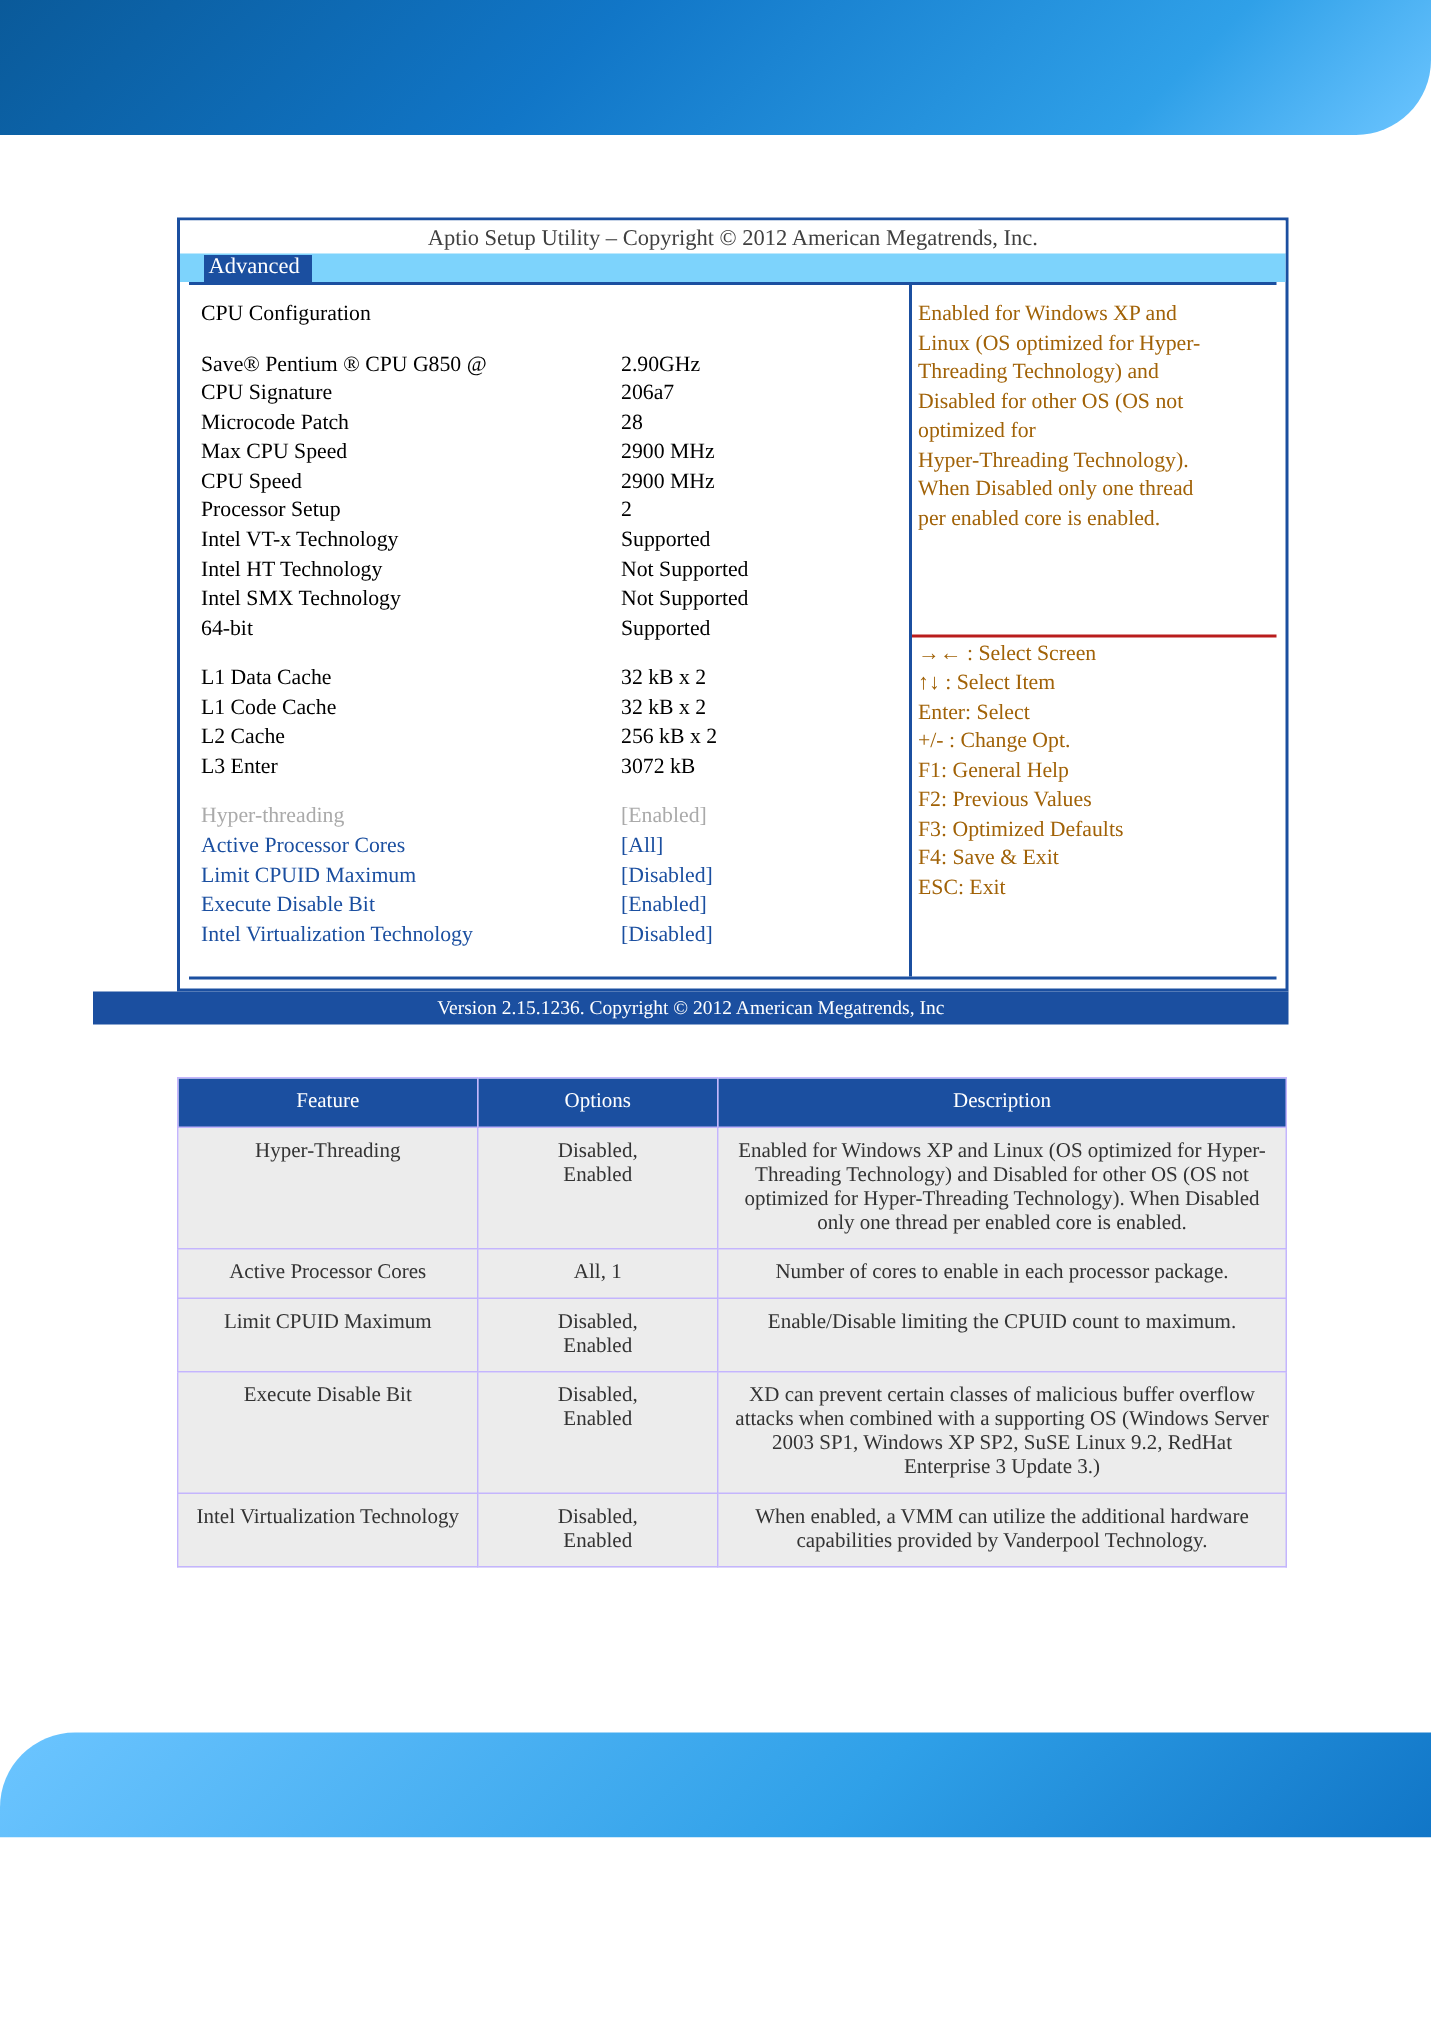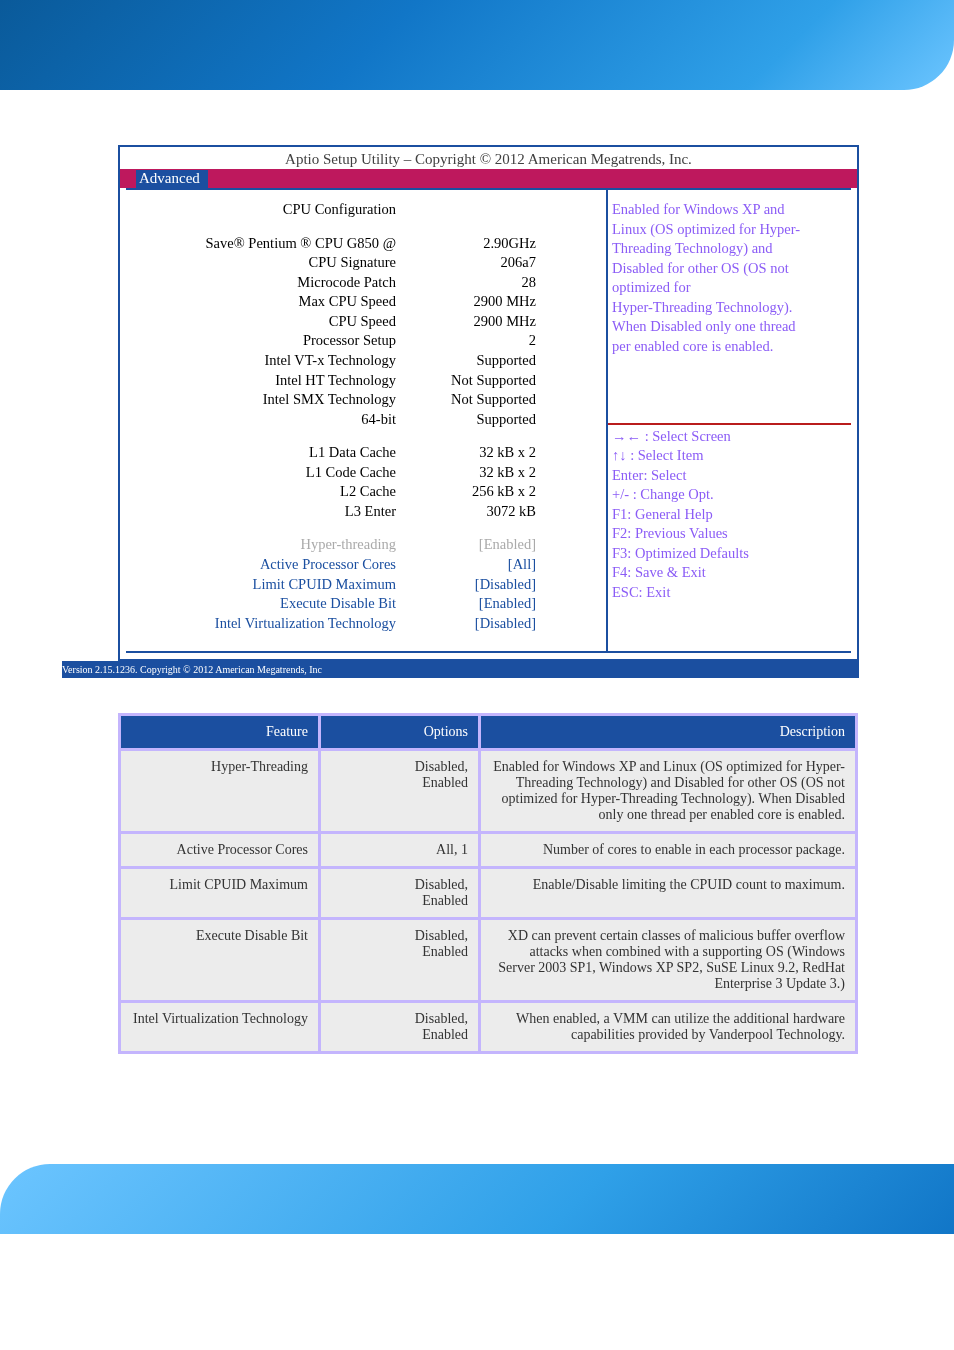--- a/index.html
+++ b/index.html
@@ -1,35 +1,35 @@
 <!DOCTYPE html>
 <html><head>
   <meta charset="utf-8">
   <style>
     * { box-sizing: border-box; margin: 0; padding: 0; }
     body { font-family: "Century Schoolbook", Georgia, serif; background: #fff; width: 954px; }
     .top-banner { height: 90px; background: linear-gradient(135deg, #0a5a9a 0%, #1176c7 40%, #2fa0e8 80%, #6cc5ff 100%); border-bottom-right-radius: 50px; margin-bottom: 55px; }
     .bios-box { margin: 0 95px 0 118px; border: 2px solid #1b4fa0; }
     .bios-title { text-align: center; background: #fff; color: #404040; padding: 4px 0 1px 0; font-size: 15px; }
-    .tab-row { background: #be185d; padding-left: 16px; }
+    .tab-row { background: #7dd3fc; padding-left: 16px; }
     .tab { display: inline-block; background: #1b4fa0; color: #fff; padding: 0 8px 1px 3px; font-size: 15px; }
     .bios-main { display: flex; border: 2px solid #1b4fa0; border-left: 0; border-right: 0; margin: 0 6px 6px 6px; }
     .bios-left { flex: 1; padding: 10px 8px 18px 8px; color: #000; font-size: 14.5px; line-height: 1.35; }
     .bios-left table { border-collapse: collapse; }
-    .bios-left td { padding-right: 18px; vertical-align: top; text-align: right; }
+    .bios-left td { padding-right: 18px; vertical-align: top; }
     .col-l { width: 280px; }
     .col-v { width: 140px; }
     .blue-opt { color: #1b4fa0; }
     .hl { background: #fff; color: #aaa; }
-    .bios-right { width: 245px; border-left: 2px solid #1b4fa0; color: #8b5cf6; font-size: 14.5px; line-height: 1.35; }
+    .bios-right { width: 245px; border-left: 2px solid #1b4fa0; color: #a16207; font-size: 14.5px; line-height: 1.35; }
     .bios-right .help { padding: 10px 4px 6px 4px; }
     .bios-right .keys { border-top: 2px solid #b91c1c; padding: 2px 4px 6px 4px; }
-    .bios-footer { text-align: left; background: #1b4fa0; color: #fff; font-size: 10px; padding: 3px 0; margin: 0 95px 0 62px; }
+    .bios-footer { text-align: center; background: #1b4fa0; color: #fff; font-size: 13px; padding: 3px 0; margin: 0 95px 0 62px; }
     .doc-table { margin: 35px 95px 0 118px; border-collapse: collapse; width: 740px; font-size: 14px; }
-    .doc-table th, .doc-table td { border: 3px solid #c4b5fd; padding: 8px 10px; text-align: right; vertical-align: top; }
+    .doc-table th, .doc-table td { border: 1px solid #c4b5fd; padding: 8px 10px; text-align: center; vertical-align: top; }
     .doc-table th { background: #1b4fa0; color: #fff; font-weight: normal; }
     .doc-table td { background: #ececec; color: #333; }
     .doc-table .c1 { width: 200px; }
     .doc-table .c2 { width: 160px; }
     .bottom-banner { margin-top: 110px; height: 70px; background: linear-gradient(135deg, #6cc5ff 0%, #2fa0e8 60%, #1176c7 100%); border-top-left-radius: 50px; }
     .sp { height: 14px; }
   </style>
 </head>
 <body>
 

